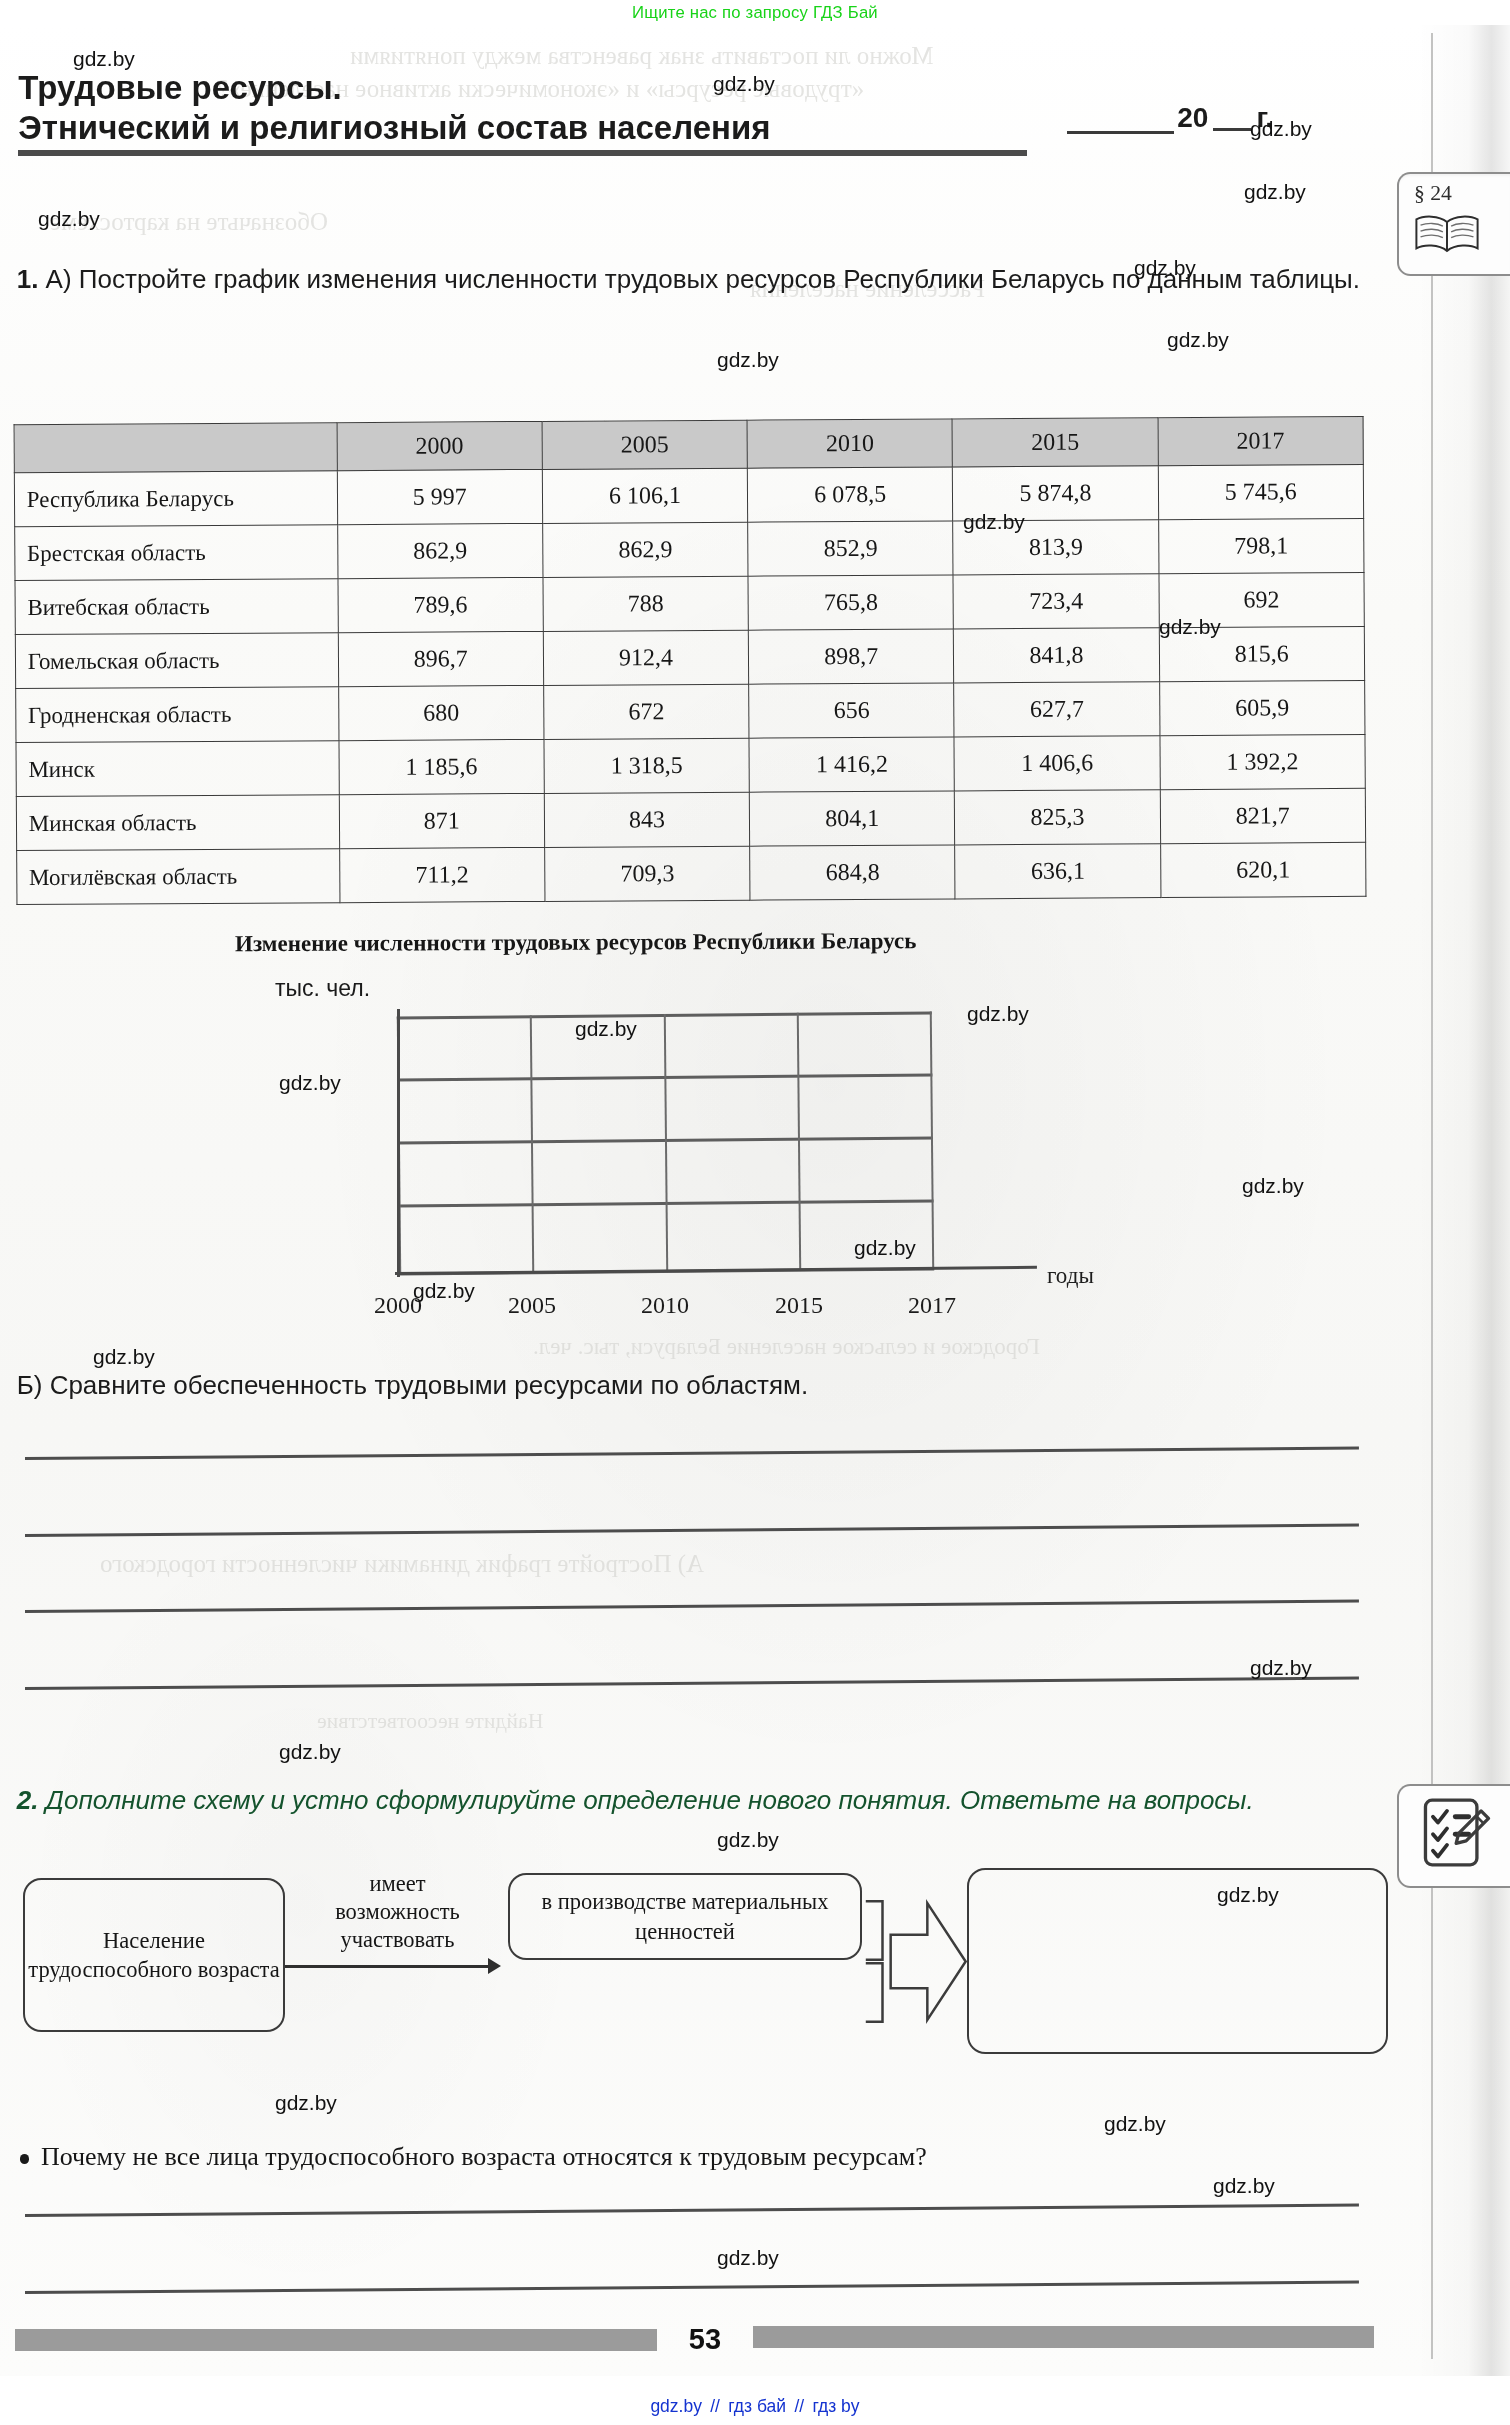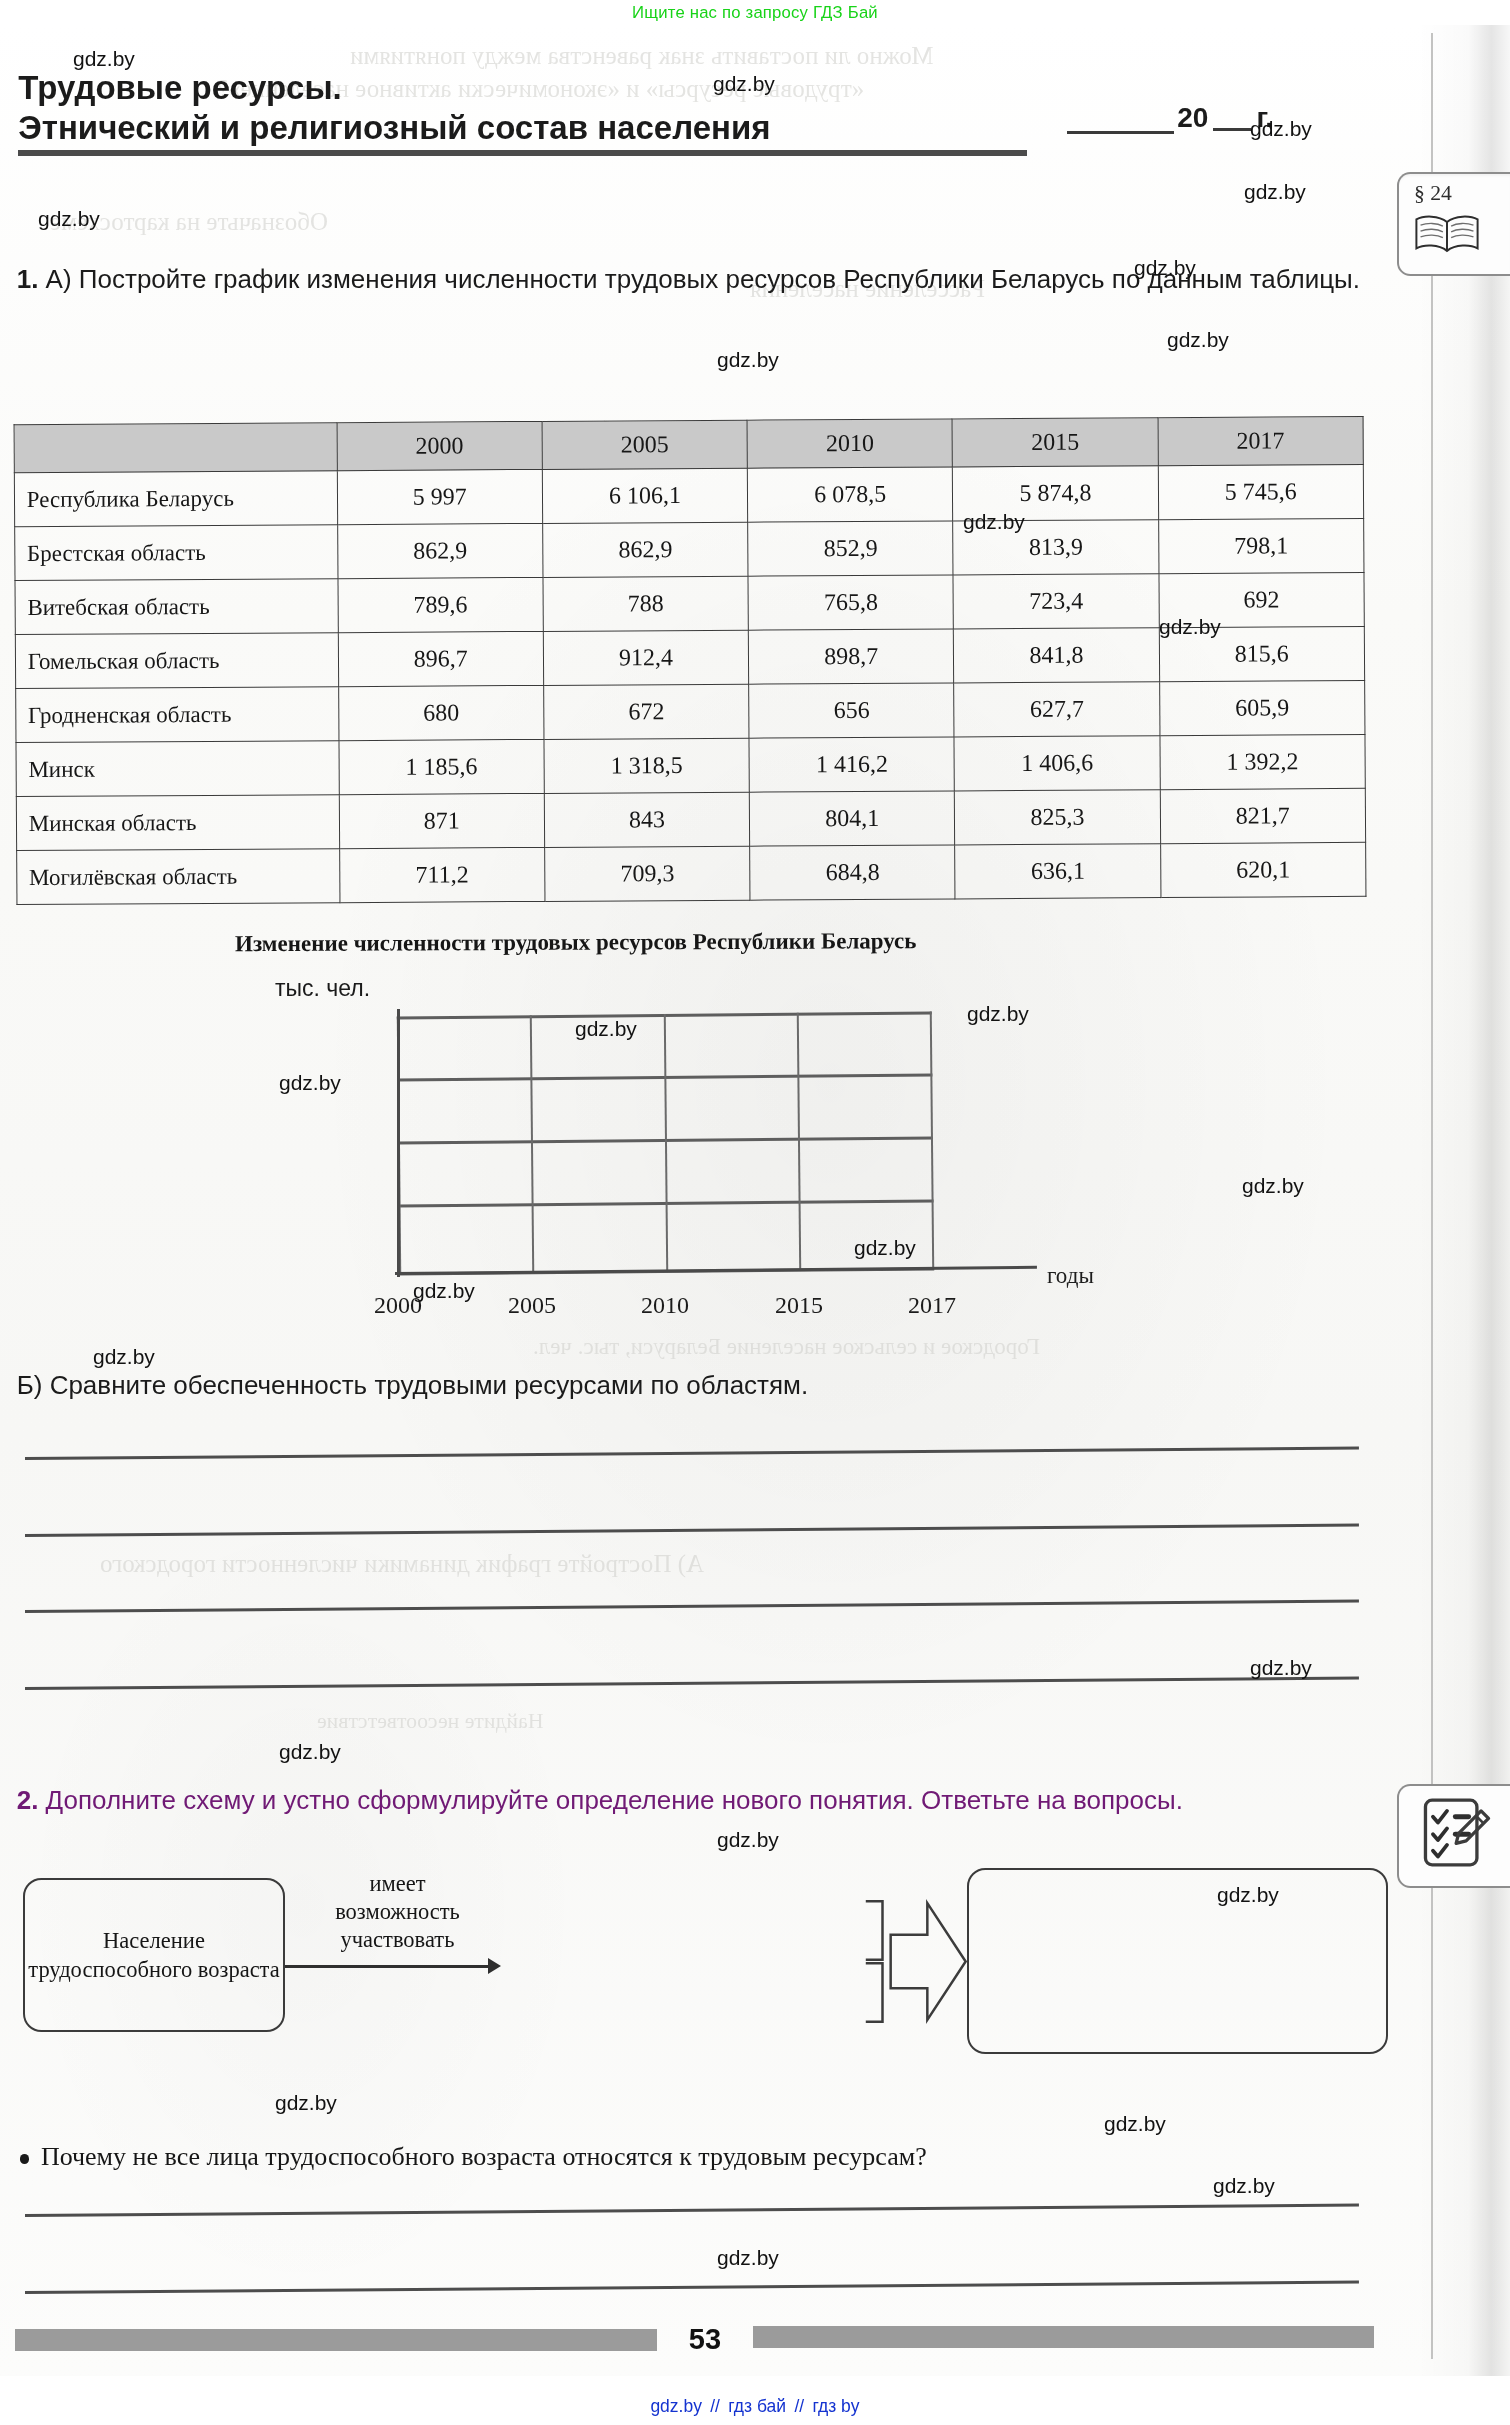--- a/index.html
+++ b/index.html
@@ -162,21 +162,21 @@
     font-size:26px;color:#1b1b1b;
   }
   .ansline{
     position:absolute;height:3.3px;background:#4d4d4d;
     transform-origin:left center;
   }
 
   
   .t2{
     position:absolute;left:16.7px;top:1759px;width:1359px;
-    font-size:26px;color:#701a75;line-height:1.30;
+    font-size:26px;color:#14532d;line-height:1.30;font-style:italic;
   }
   .t2 b{font-weight:bold;}
   .tabchk{
     position:absolute;left:1397px;top:1759px;width:113px;height:100px;
     border:2.5px solid #8d8d8d;border-right:none;border-radius:13.3px 0 0 13.3px;
     background:#fdfdfd;
   }
   .tabchk .chkicon{position:absolute;left:21.7px;top:10px;}
 
   
@@ -408,20 +408,21 @@
     </div>
   </div>
 
   <div class="dg">
     <div class="node n-left">Население трудоспособного возраста</div>
 
     <div class="dg-lbl">имеет возможность участвовать</div>
     <div class="arrow-line"></div>
     <div class="arrow-head"></div>
 
+    <div class="node n-mid1">в производстве материальных ценностей</div>
 
     <div class="brace">
       <svg width="37" height="127" viewBox="0 0 44 152">
         <path d="M2 4 L22 4 L22 74 L2 74" fill="none" stroke="#3c3c3c" stroke-width="3"></path>
         <path d="M2 148 L22 148 L22 78 L2 78" fill="none" stroke="#3c3c3c" stroke-width="3"></path>
       </svg>
     </div>
 
     <div class="bigarrow">
       <svg width="80" height="127" viewBox="0 0 96 152">

